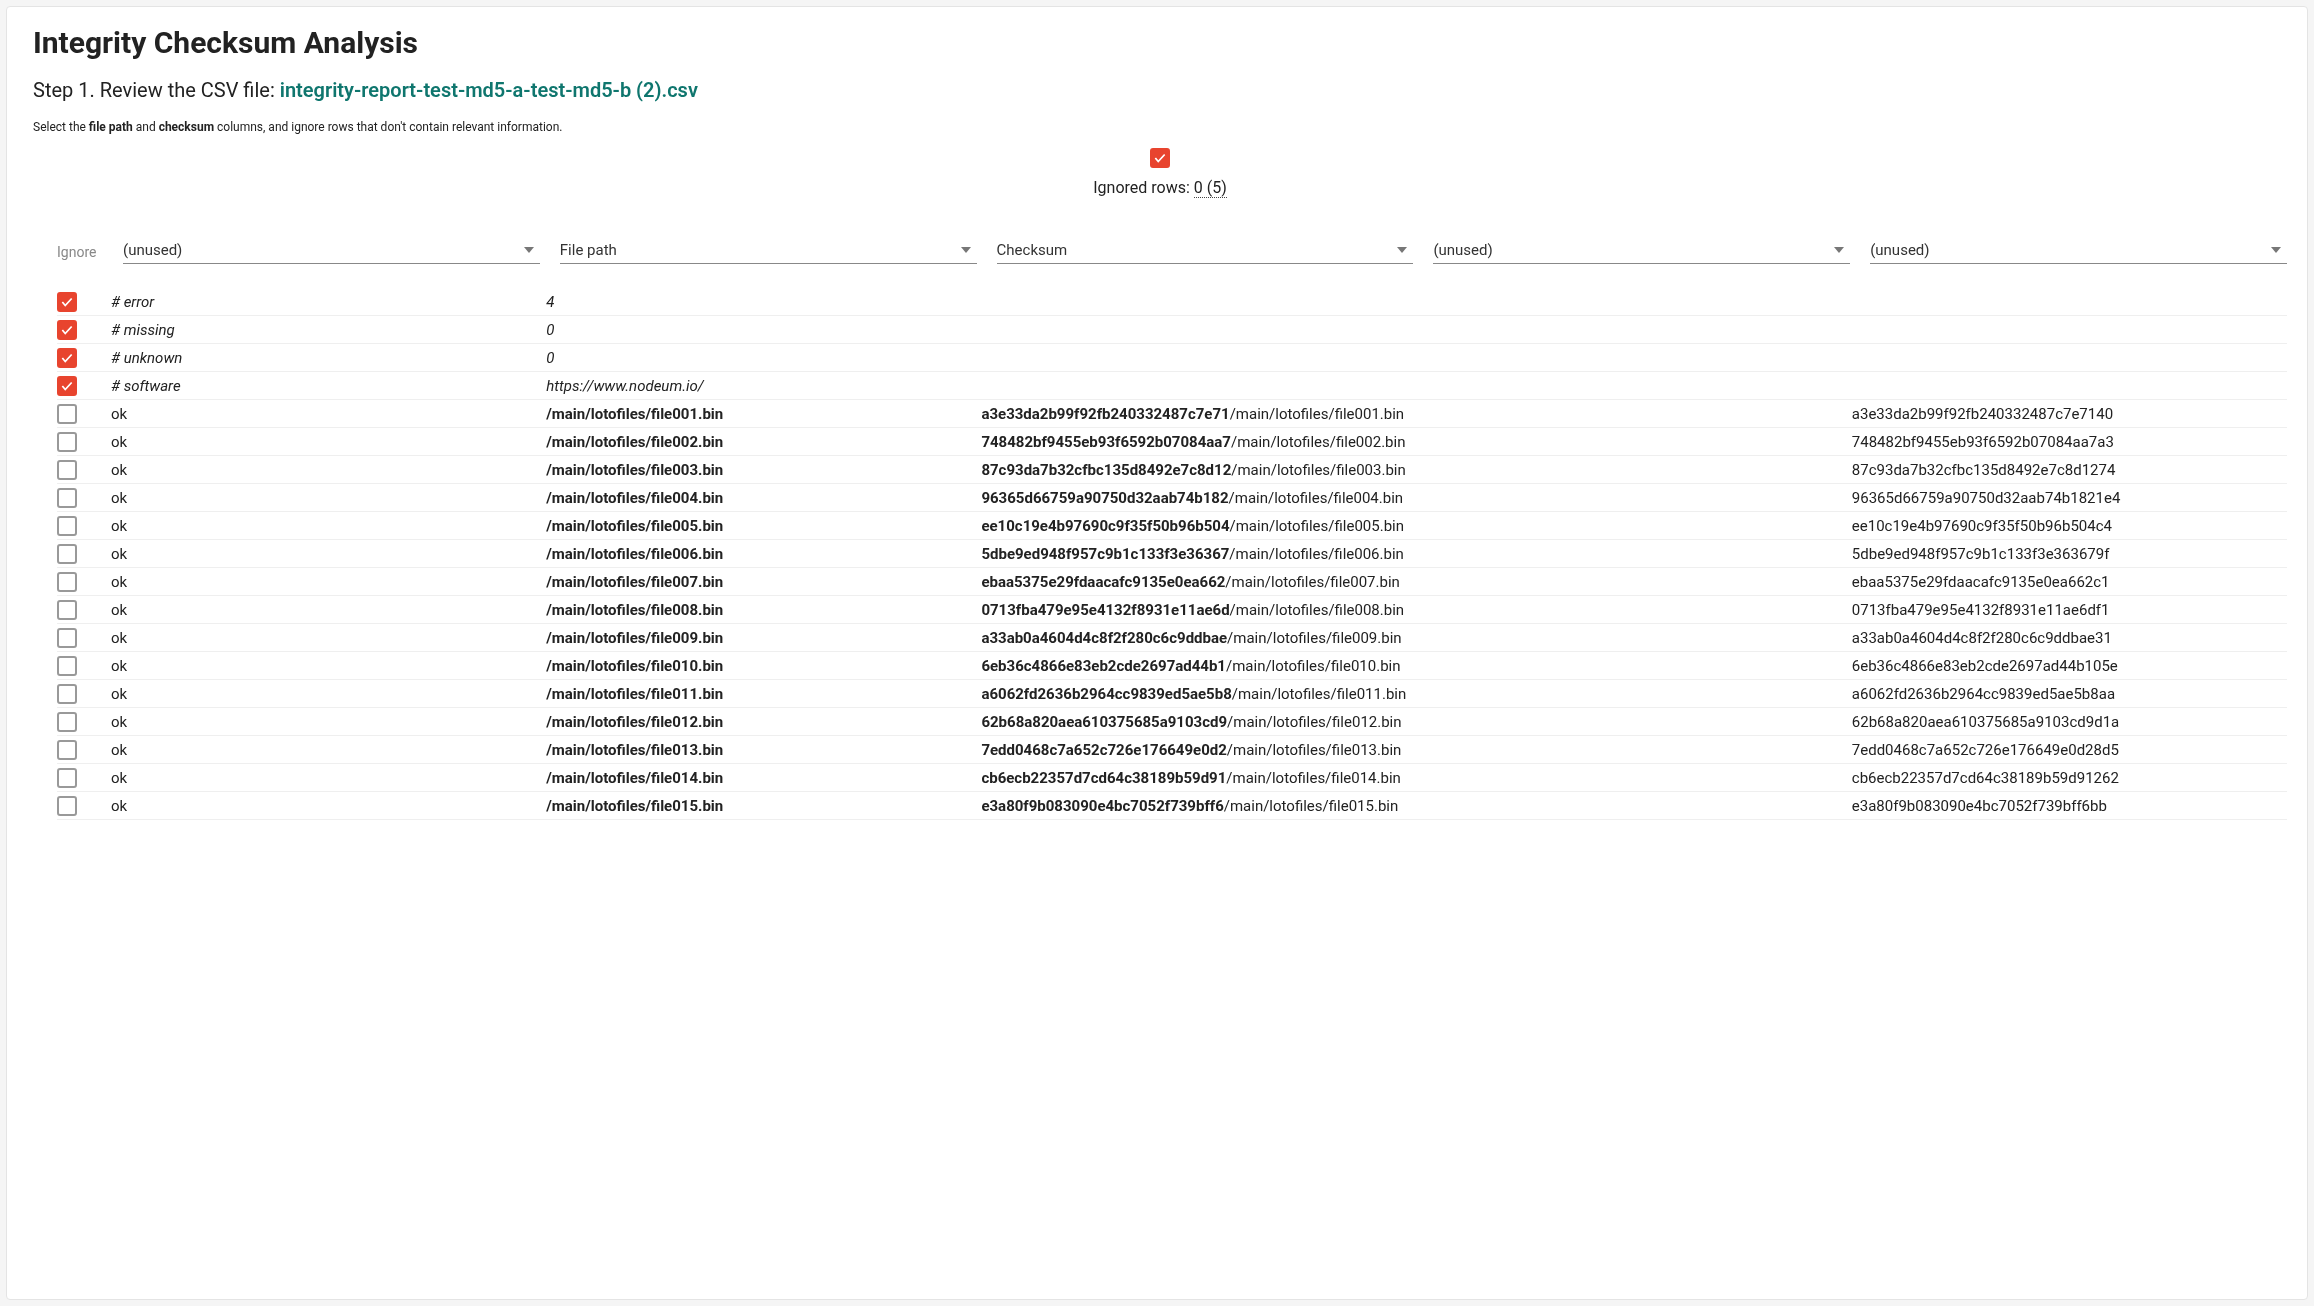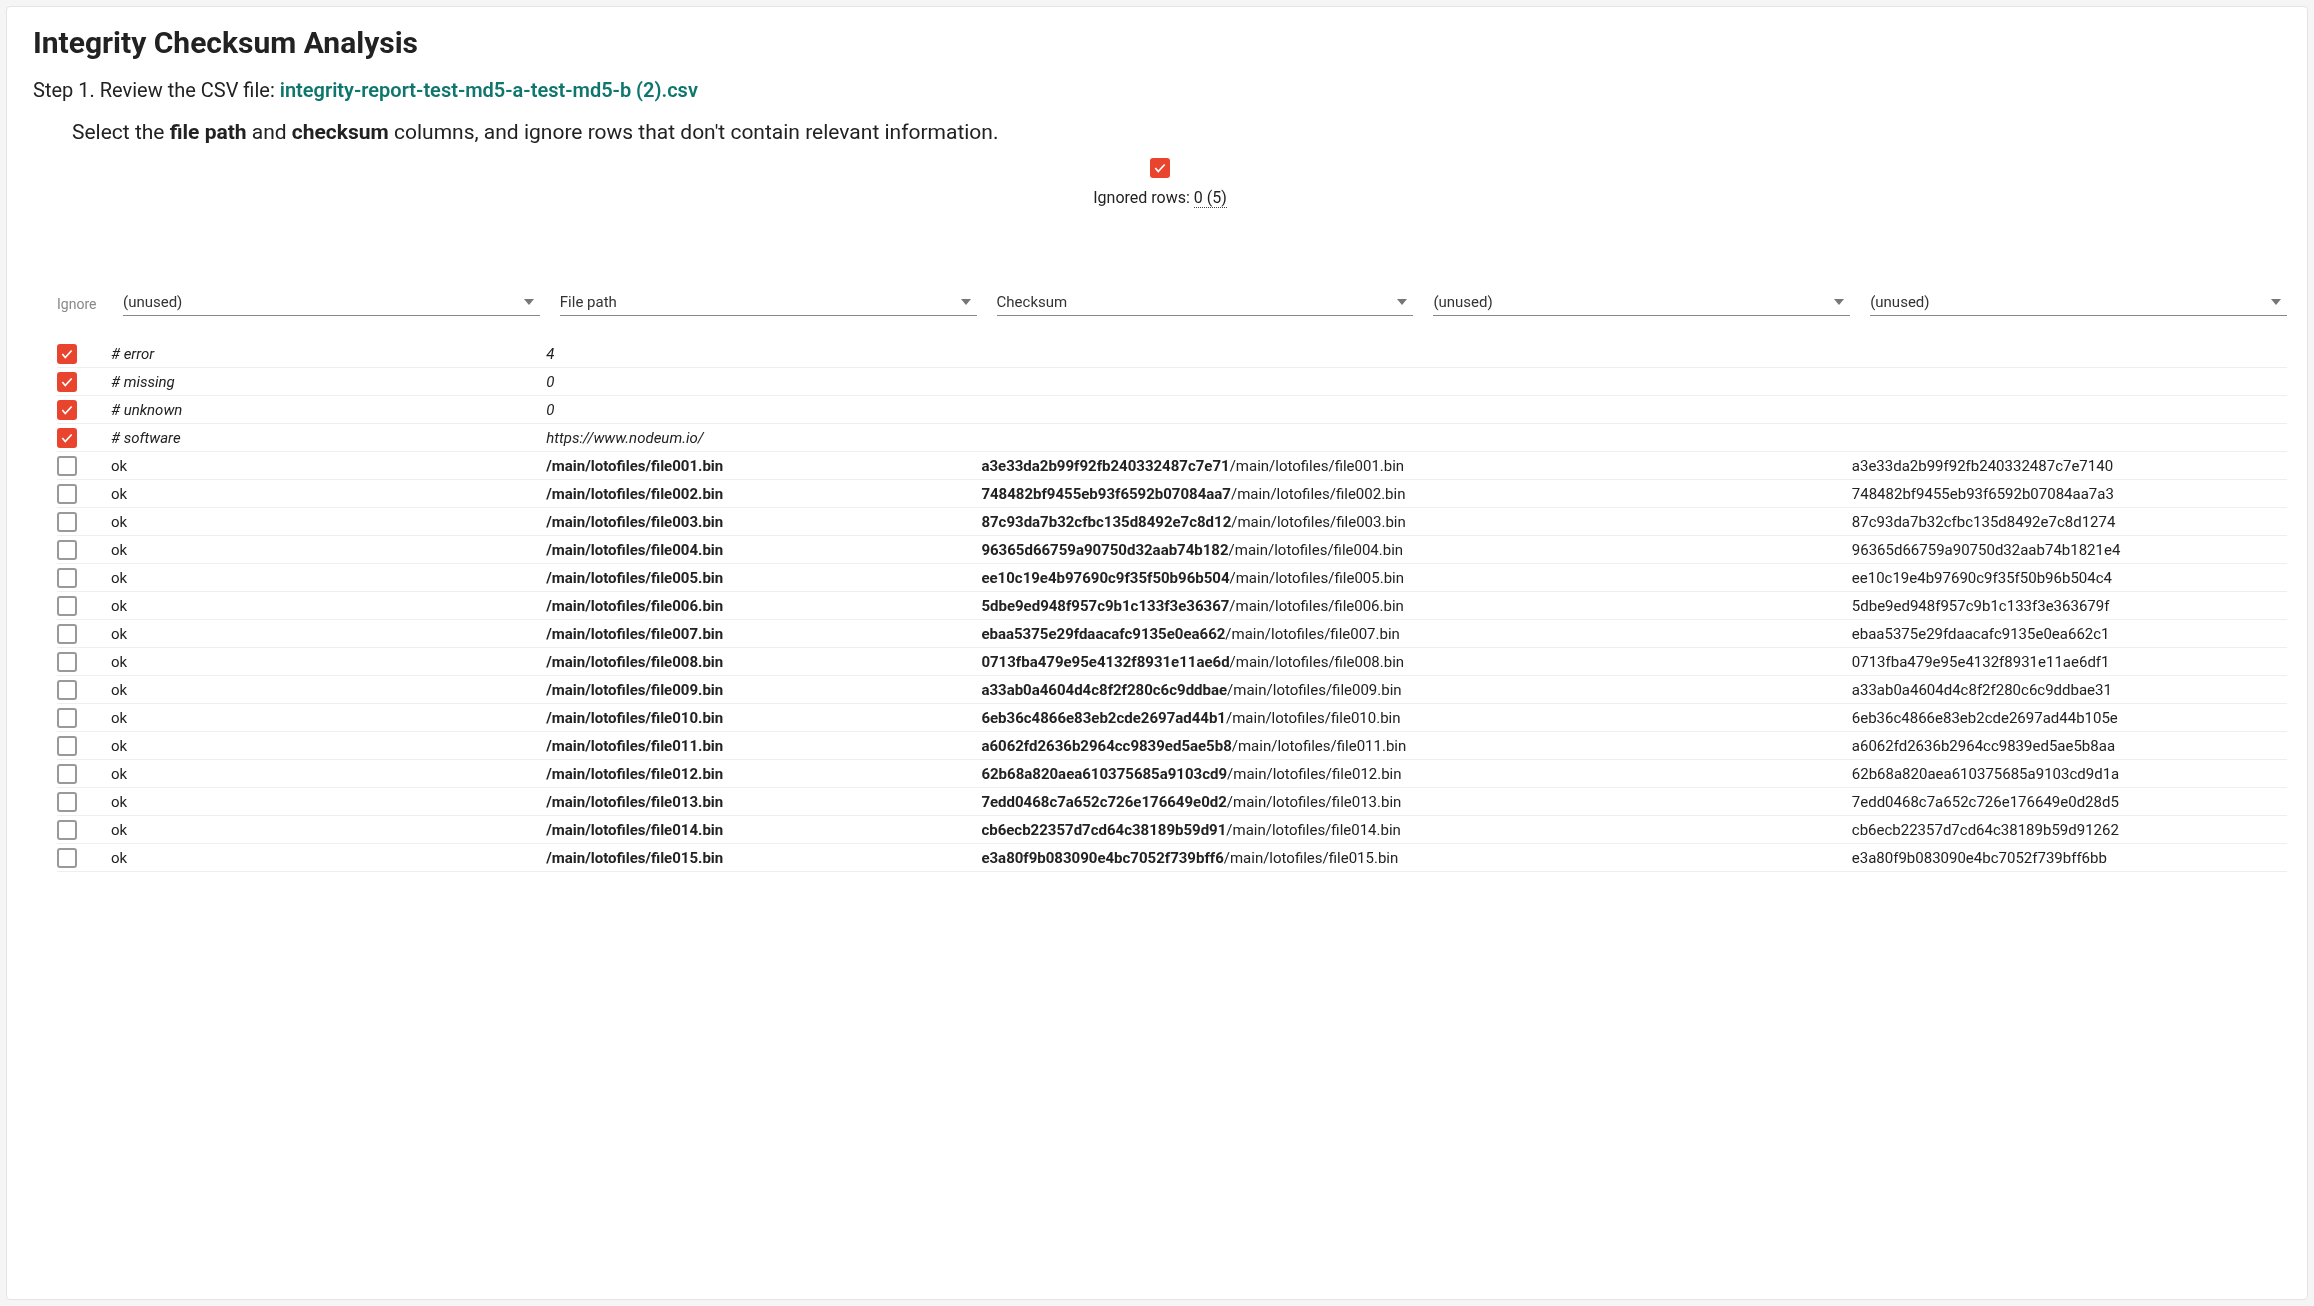--- a/index.html
+++ b/index.html
@@ -26,23 +26,22 @@
   }
   .step-line {
     font-size: 20px;
     margin-bottom: 18px;
   }
   .step-line .filename {
     color: #0f766e;
     font-weight: 600;
   }
   .instr {
-    font-size: 21px;
+    font-size: 12px;
     margin-bottom: 14px;
-    margin-left: 39px;
   }
   .instr b { font-weight: 700; }
   .ignored-rows {
     display: flex;
     align-items: center;
     gap: 10px;
     margin-bottom: 40px;
     font-size: 16px;
     flex-direction: column;
   }
@@ -86,21 +85,20 @@
   }
   .col-sel {
     flex: 1;
     display: flex;
     align-items: center;
     justify-content: space-between;
     border-bottom: 1px solid #888;
     padding: 4px 6px 4px 0;
     margin-right: 8px;
     color: #333;
-    margin-top: 42px;
   }
   .col-sel:last-child { margin-right: 0; }
   .col-sel .tri {
     width: 0; height: 0;
     border-left: 5px solid transparent;
     border-right: 5px solid transparent;
     border-top: 6px solid #777;
   }
   .rows { margin-top: 18px; }
   .row {

